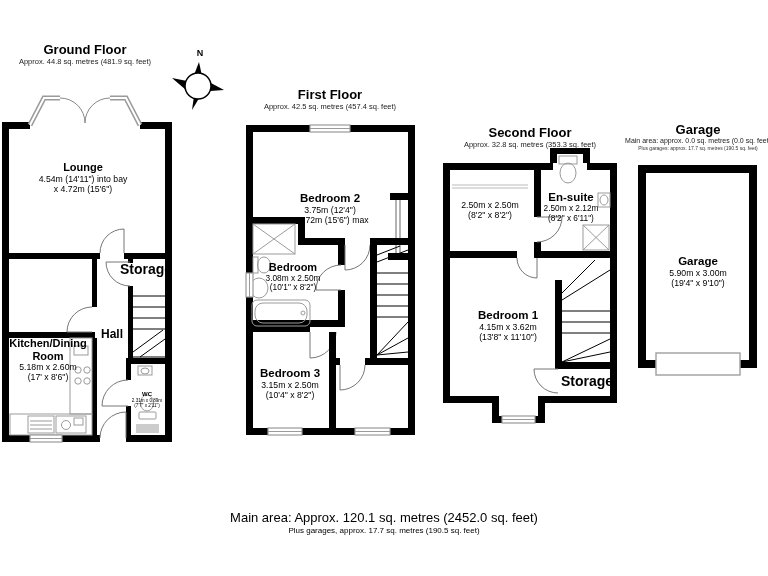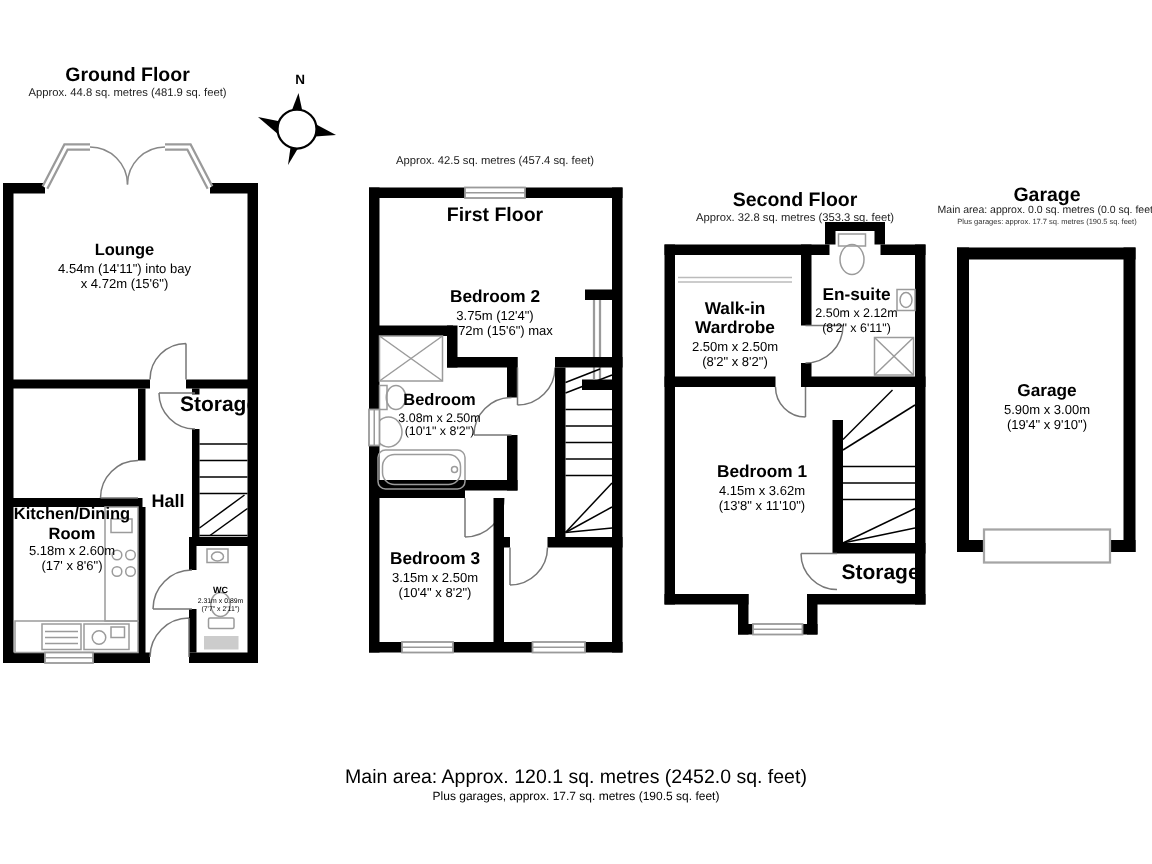--- a/index.html
+++ b/index.html
@@ -239,21 +239,21 @@
     <path d="M39,34 L54,42 L40,43 Z" fill="#000"></path>
     <path d="M17,33 L2,30 L16,42 Z" fill="#000"></path>
     <path d="M24,48 L22,62 L31,47 Z" fill="#000"></path>
     <circle cx="28" cy="38" r="13" fill="#fff" stroke="#000" stroke-width="1.5"></circle>
   </svg>
   <div class="lbl north" style="left:200px;top:48px;">N</div>
 
   <div class="lbl t1" style="left:85px;top:43px;">Ground Floor</div>
   <div class="lbl t2" style="left:85px;top:58px;">Approx. 44.8 sq. metres (481.9 sq. feet)</div>
 
-  <div class="lbl t1" style="left:330px;top:88px;margin-top:48px;">First Floor</div>
+  <div class="lbl t1" style="left:330px;top:88px;">First Floor</div>
   <div class="lbl t2" style="left:330px;top:103px;">Approx. 42.5 sq. metres (457.4 sq. feet)</div>
 
   <div class="lbl t1" style="left:530px;top:126px;">Second Floor</div>
   <div class="lbl t2" style="left:530px;top:141px;">Approx. 32.8 sq. metres (353.3 sq. feet)</div>
 
   <div class="lbl t1" style="left:698px;top:123px;">Garage</div>
   <div class="lbl t2" style="left:698px;top:137px;font-size:7px;">Main area: approx. 0.0 sq. metres (0.0 sq. feet)</div>
   <div class="lbl t3" style="left:698px;top:146px;">Plus garages: approx. 17.7 sq. metres (190.5 sq. feet)</div>
 
   <div class="lbl" style="left:83px;top:161px;">
@@ -284,21 +284,20 @@
     <span class="rdim" style="font-size:8.3px">3.08m x 2.50m</span>
     <span class="rdim" style="font-size:8.3px">(10'1" x 8'2")</span>
   </div>
   <div class="lbl" style="left:290px;top:367px;">
     <span class="rname-lg">Bedroom 3</span>
     <span class="rdim">3.15m x 2.50m</span>
     <span class="rdim">(10'4" x 8'2")</span>
   </div>
 
   <div class="lbl" style="left:490px;top:200px;width:78px;">
-    <span class="rname-lg wrap">Walk-in Wardrobe</span>
     <span class="rdim">2.50m x 2.50m</span>
     <span class="rdim">(8'2" x 8'2")</span>
   </div>
   <div class="lbl" style="left:571px;top:191px;">
     <span class="rname-lg">En-suite</span>
     <span class="rdim" style="font-size:8.3px">2.50m x 2.12m</span>
     <span class="rdim" style="font-size:8.3px">(8'2" x 6'11")</span>
   </div>
   <div class="lbl" style="left:508px;top:309px;">
     <span class="rname-lg">Bedroom 1</span>

